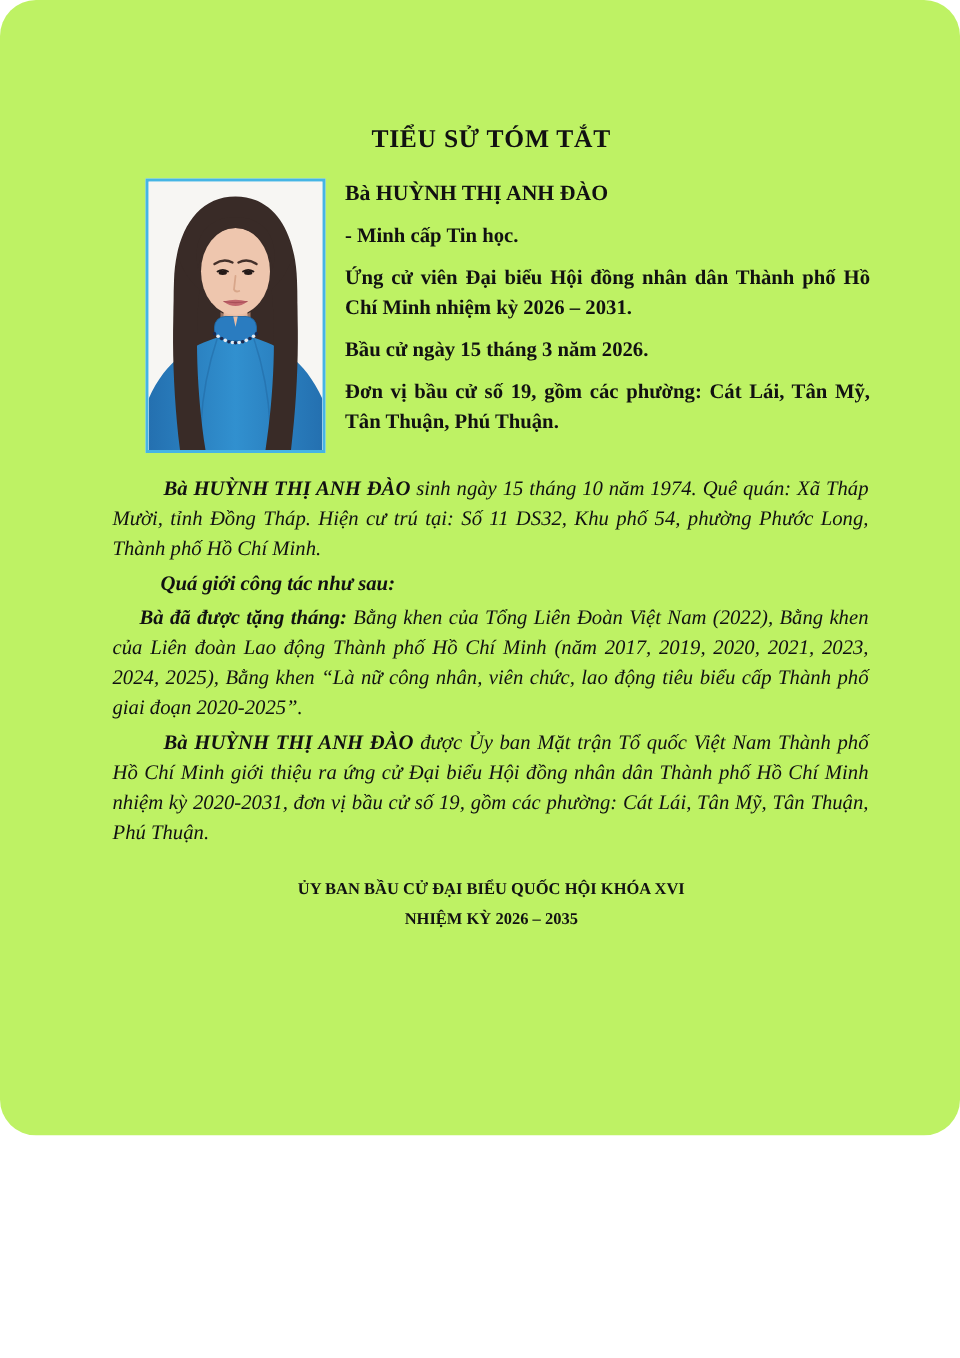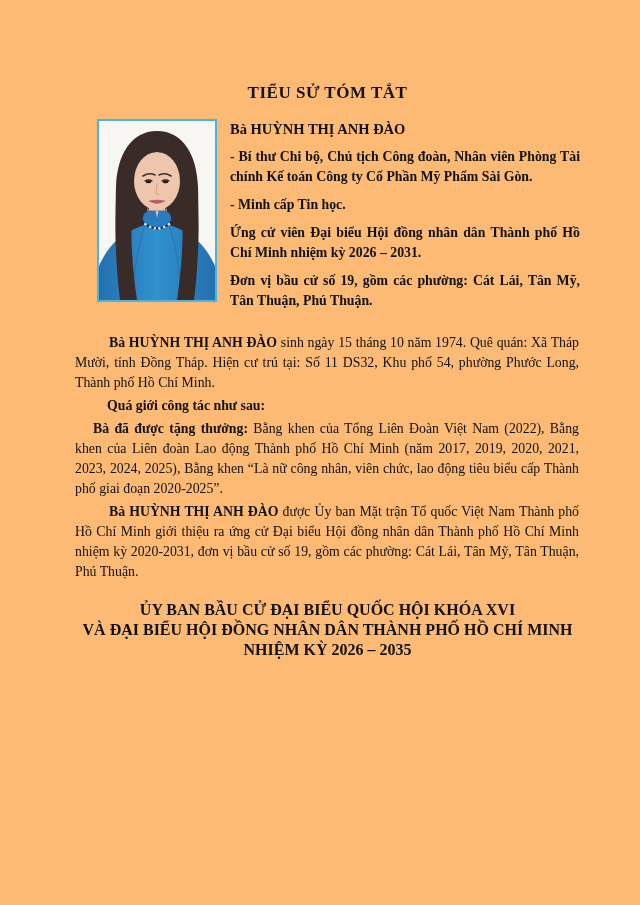--- a/index.html
+++ b/index.html
@@ -1,25 +1,26 @@
 <!DOCTYPE html>
 <html lang="vi"><head>
 <meta charset="utf-8">
 <style>
   html, body { margin: 0; padding: 0; background: #ffffff; }
   .page {
     position: relative;
     width: 640px;
-    height: 905px;
-    background: #fdba74;
+    height: 757px;
+    background: #bef264;
     box-sizing: border-box;
     padding: 83px 60px 0 75px;
     font-family: "Liberation Serif", serif;
     color: #111111;
     overflow: hidden;
+    border-radius: 24px;
   }
   .title {
     margin: 0 0 16px 0;
     text-align: center;
     font-size: 17px;
     font-weight: bold;
     letter-spacing: 0.5px;
   }
   .header-row { display: flex; gap: 13px; margin-bottom: 14px; }
   .photo-frame {
@@ -35,30 +36,30 @@
   .photo-frame svg { display: block; }
   .header-text {
     flex: 1;
     font-weight: bold;
     font-size: 13.8px;
     line-height: 20px;
   }
   .header-text p { margin: 0 0 8px 0; text-align: justify; }
   .header-text p.name { font-size: 14.5px; text-align: left; }
   .body-text { font-size: 13.8px; line-height: 20px; }
-  .body-text p { margin: 0 1px 3px 0; text-align: justify; }
+  .body-text p { margin: 0 1px 3px 0; text-align: justify; font-style: italic; }
   .indent-lg { text-indent: 34px; }
   .indent-sm { text-indent: 18px; }
   .bheading { font-weight: bold; text-indent: 32px; }
   .bold-lead { font-weight: bold; }
   .footer {
     margin-top: 18px;
     text-align: center;
     font-weight: bold;
-    font-size: 16px;
+    font-size: 11px;
     line-height: 20px;
   }
   .footer p { margin: 0; }
 </style>
 </head>
 <body>
 
 <div class="page">
 
   <h1 class="title">TIỂU SỬ TÓM TẮT</h1>
@@ -118,33 +119,32 @@
         <circle cx="67.6" cy="104.7" r="1.2" fill="#1d2a4f"></circle>
         <circle cx="70" cy="103.2" r="1.2" fill="#e8ecf2"></circle>
         <circle cx="72" cy="101.5" r="1.2" fill="#1d2a4f"></circle>
 
         <path d="M20,50 C15,80 15,130 21,179 L38,179 C32,140 31,100 34,72 C27,66 22,58 20,50 Z" fill="#392b27"></path>
         <path d="M96,50 C101,80 101,130 95,179 L78,179 C84,140 85,100 82,72 C89,66 94,58 96,50 Z" fill="#392b27"></path>
       </svg>
     </div>
     <div class="header-text">
       <p class="name">Bà HUỲNH THỊ ANH ĐÀO</p>
-      <p>- Bí thư Chi bộ, Chủ tịch Công đoàn, Nhân viên Phòng Tài chính Kế toán Công ty Cổ Phần Mỹ Phẩm Sài Gòn.</p>
       <p>- Minh cấp Tin học.</p>
       <p>Ứng cử viên Đại biểu Hội đồng nhân dân Thành phố Hồ Chí Minh nhiệm kỳ 2026 – 2031.</p>
+      <p>Bầu cử ngày 15 tháng 3 năm 2026.</p>
       <p>Đơn vị bầu cử số 19, gồm các phường: Cát Lái, Tân Mỹ, Tân Thuận, Phú Thuận.</p>
     </div>
   </div>
 
   <div class="body-text">
     <p class="indent-lg"><span class="bold-lead">Bà HUỲNH THỊ ANH ĐÀO</span><span> sinh ngày 15 tháng 10 năm 1974. Quê quán: Xã Tháp Mười, tỉnh Đồng Tháp. Hiện cư trú tại: Số 11 DS32, Khu phố 54, phường Phước Long, Thành phố Hồ Chí Minh.</span></p>
     <p class="bheading">Quá giới công tác như sau:</p>
-    <p class="indent-sm"><span class="bold-lead">Bà đã được tặng thưởng:</span><span> Bằng khen của Tổng Liên Đoàn Việt Nam (2022), Bằng khen của Liên đoàn Lao động Thành phố Hồ Chí Minh (năm 2017, 2019, 2020, 2021, 2023, 2024, 2025), Bằng khen “Là nữ công nhân, viên chức, lao động tiêu biểu cấp Thành phố giai đoạn 2020-2025”.</span></p>
+    <p class="indent-sm"><span class="bold-lead">Bà đã được tặng tháng:</span><span> Bằng khen của Tổng Liên Đoàn Việt Nam (2022), Bằng khen của Liên đoàn Lao động Thành phố Hồ Chí Minh (năm 2017, 2019, 2020, 2021, 2023, 2024, 2025), Bằng khen “Là nữ công nhân, viên chức, lao động tiêu biểu cấp Thành phố giai đoạn 2020-2025”.</span></p>
     <p class="indent-lg"><span class="bold-lead">Bà HUỲNH THỊ ANH ĐÀO</span><span> được Ủy ban Mặt trận Tổ quốc Việt Nam Thành phố Hồ Chí Minh giới thiệu ra ứng cử Đại biểu Hội đồng nhân dân Thành phố Hồ Chí Minh nhiệm kỳ 2020-2031, đơn vị bầu cử số 19, gồm các phường: Cát Lái, Tân Mỹ, Tân Thuận, Phú Thuận.</span></p>
   </div>
 
   <div class="footer">
     <p>ỦY BAN BẦU CỬ ĐẠI BIỂU QUỐC HỘI KHÓA XVI</p>
-    <p>VÀ ĐẠI BIỂU HỘI ĐỒNG NHÂN DÂN THÀNH PHỐ HỒ CHÍ MINH</p>
     <p>NHIỆM KỲ 2026 – 2035</p>
   </div>
 
 </div>
 
 </body></html>

